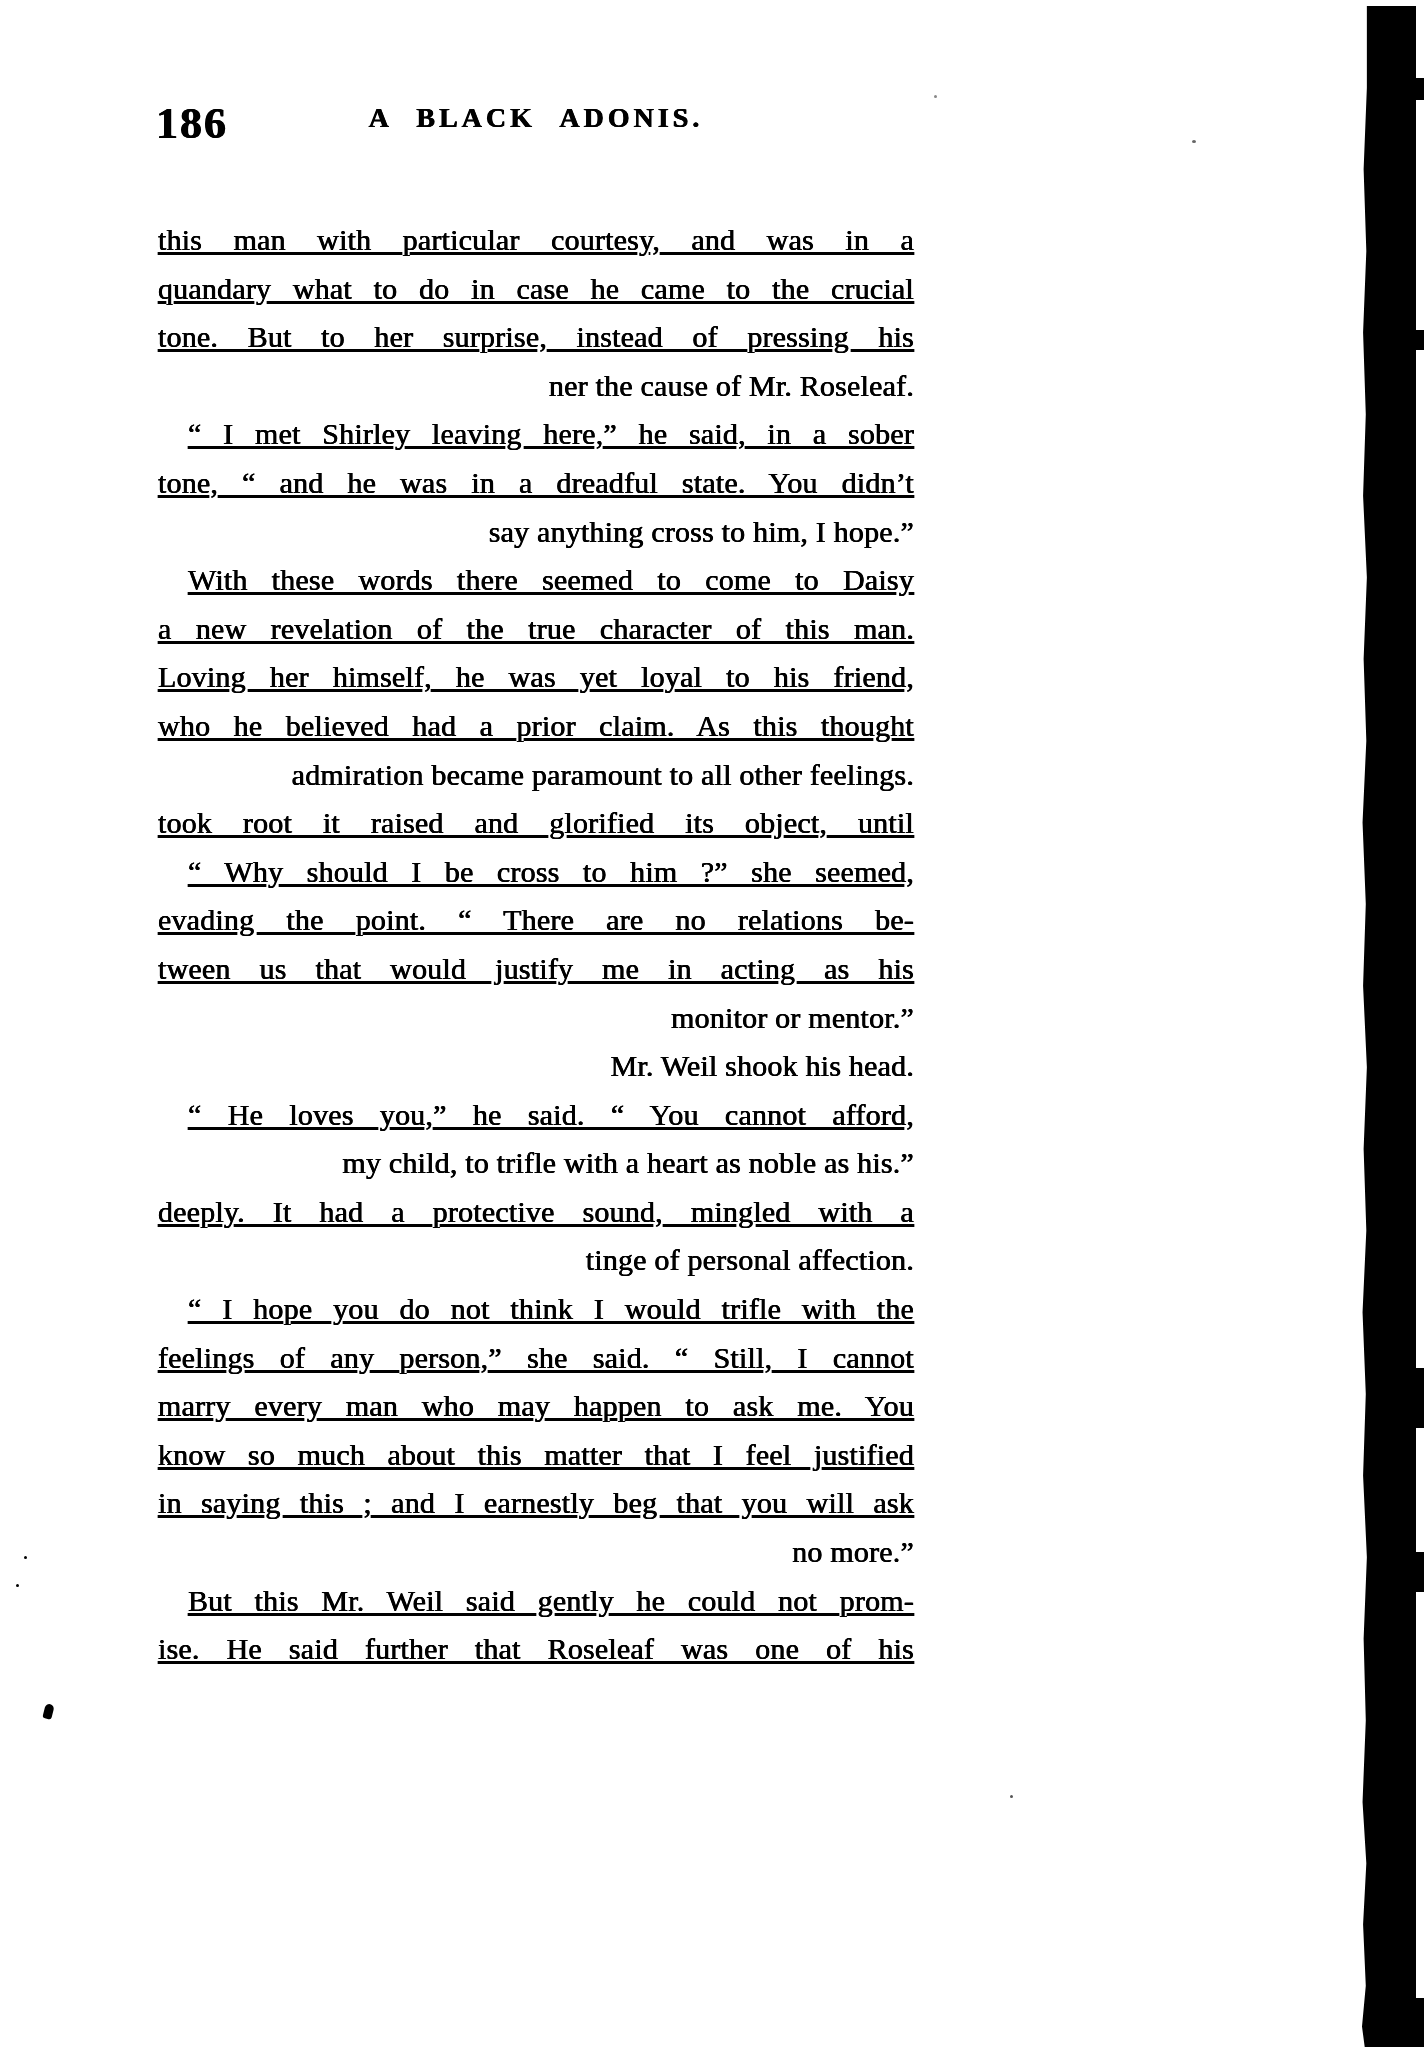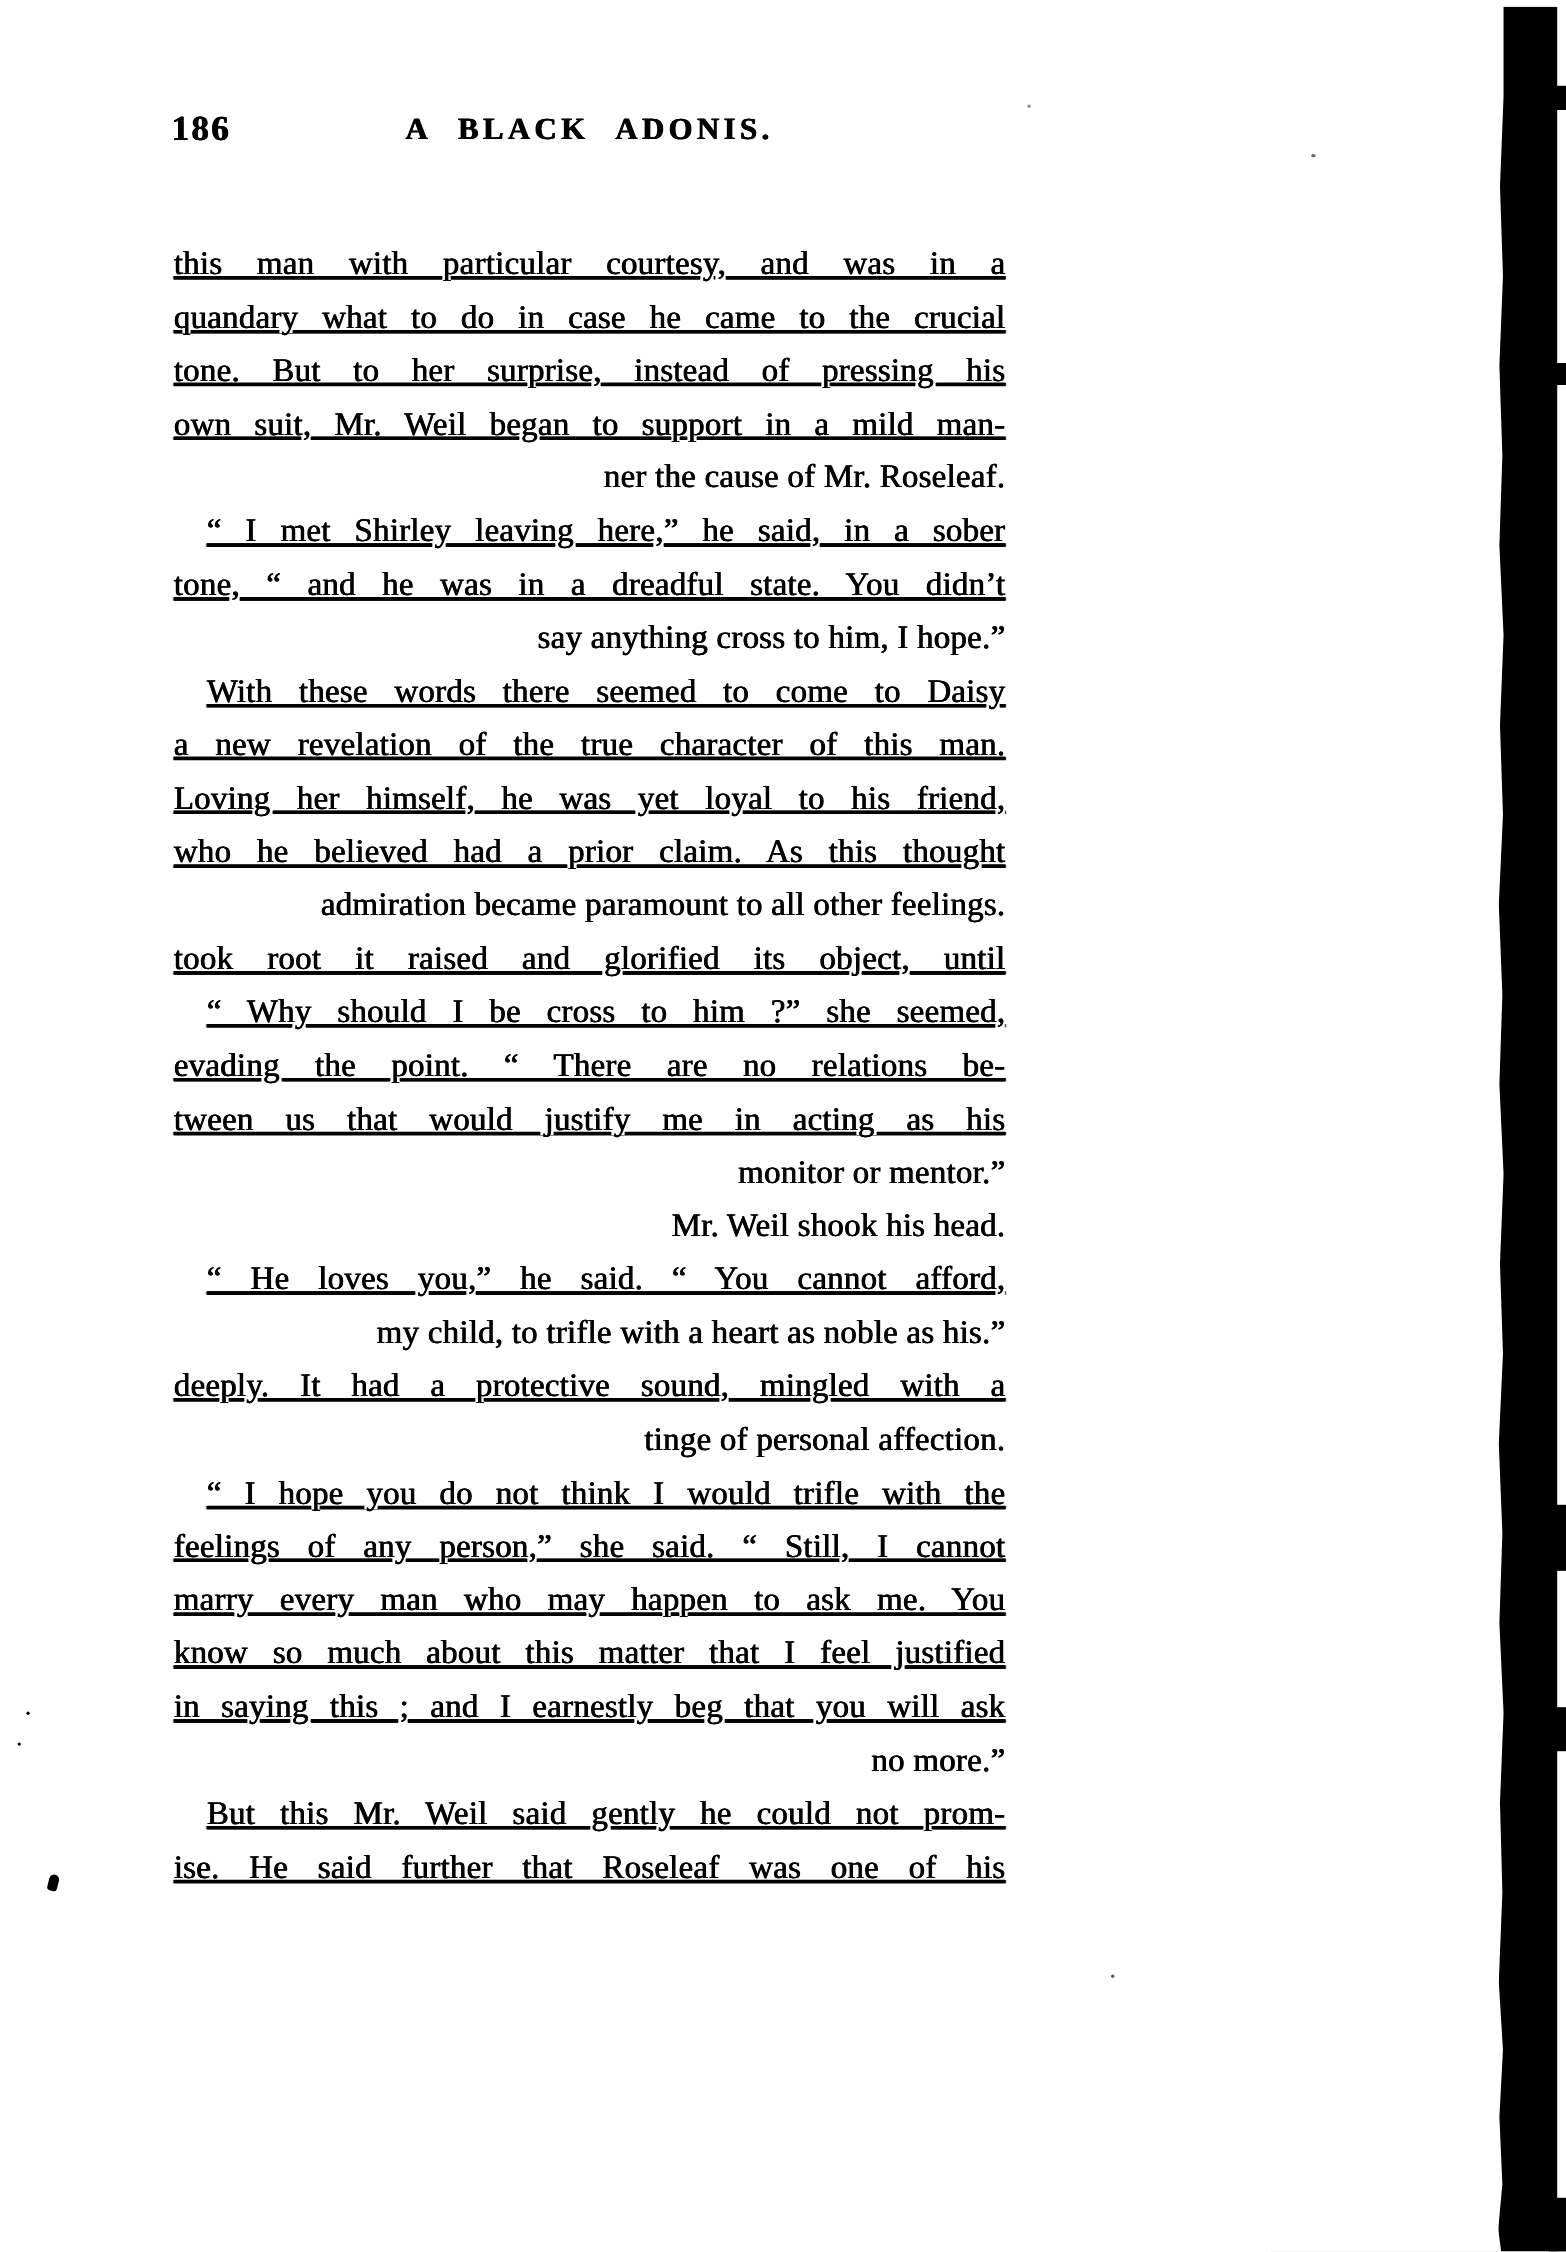--- a/index.html
+++ b/index.html
@@ -9,21 +9,21 @@
     height: 2047px;
     background: #ffffff;
     overflow: hidden;
     font-family: "Liberation Serif", serif;
     color: #000000;
   }
   .pagenum {
     position: absolute;
     left: 156px;
     top: 98px;
-    font-size: 32px;
+    font-size: 44px;
     font-weight: bold;
     letter-spacing: 2px;
     text-shadow: 0.4px 0 0 #000, -0.4px 0 0 #000;
   }
   .running-title {
     position: absolute;
     left: 158px;
     top: 102px;
     width: 756px;
     text-align: center;
@@ -89,21 +89,20 @@
 
 <div class="page">
 
   <div class="pagenum">186</div>
   <div class="running-title">A BLACK ADONIS.</div>
 
   <div class="body-text">
     <div class="ln j">this man with particular courtesy, and was in a</div>
     <div class="ln j">quandary what to do in case he came to the crucial</div>
     <div class="ln j">tone. But to her surprise, instead of pressing his</div>
-    <div class="ln j">own suit, Mr. Weil began to support in a mild man-</div>
     <div class="ln">ner the cause of Mr. Roseleaf.</div>
     <div class="ln j in">“ I met Shirley leaving here,” he said, in a sober</div>
     <div class="ln j">tone, “ and he was in a dreadful state. You didn’t</div>
     <div class="ln">say anything cross to him, I hope.”</div>
     <div class="ln j in">With these words there seemed to come to Daisy</div>
     <div class="ln j">a new revelation of the true character of this man.</div>
     <div class="ln j">Loving her himself, he was yet loyal to his friend,</div>
     <div class="ln j">who he believed had a prior claim. As this thought</div>
     <div class="ln">admiration became paramount to all other feelings.</div>
     <div class="ln j">took root it raised and glorified its object, until</div>

